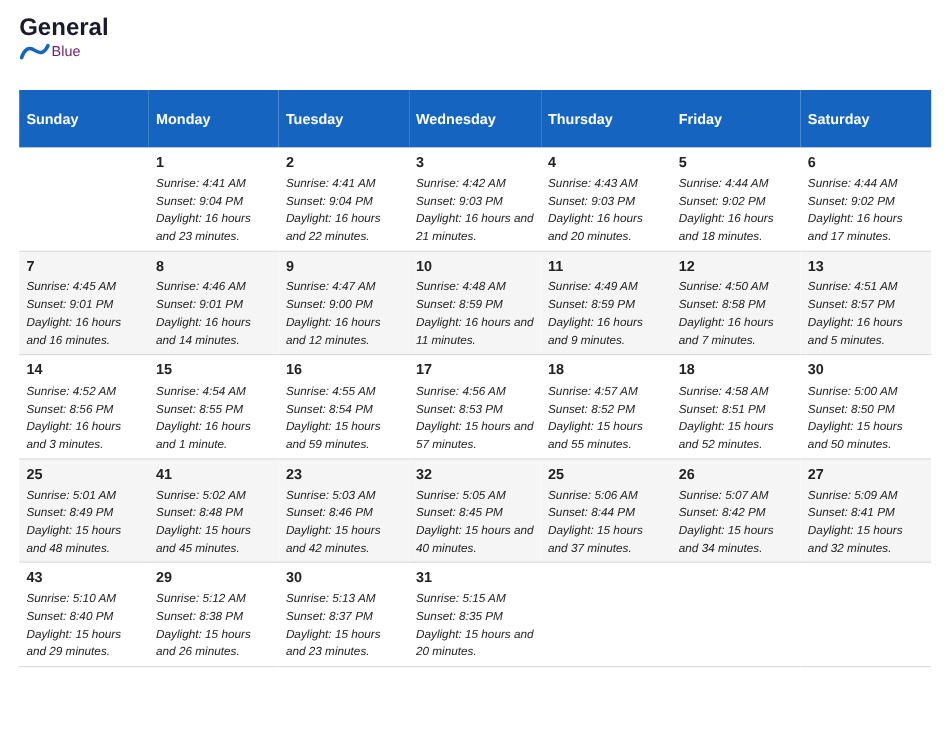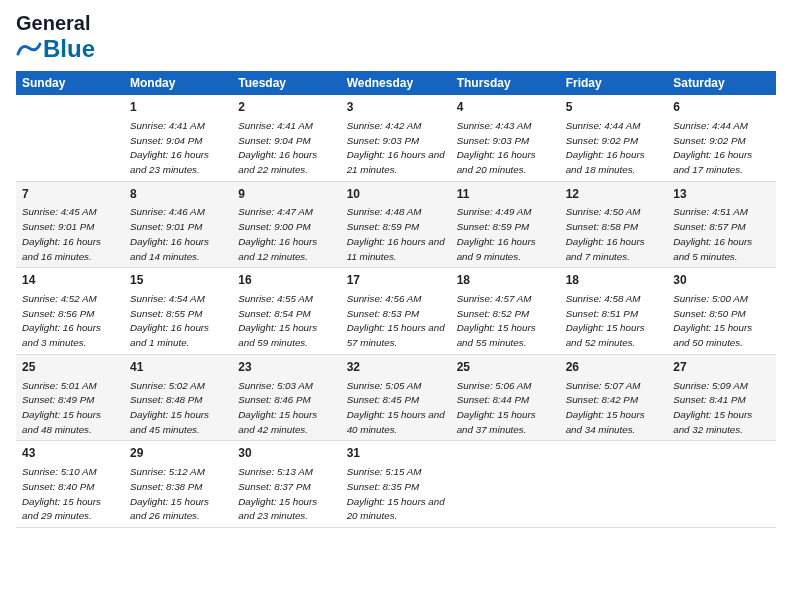--- a/index.html
+++ b/index.html
@@ -35,21 +35,21 @@
     }
     table {
       width: 100%;
       border-collapse: collapse;
       font-size: 10.5px;
     }
     thead tr th {
       background-color: #1565c0;
       color: #fff;
       text-align: left;
-      padding: 5px 6px;
+      padding: 17px 6px;
       font-size: 12px;
       font-weight: bold;
     }
     tbody tr {
       border-bottom: 1px solid #ddd;
     }
     tbody tr:nth-child(even) {
       background-color: #f5f5f5;
     }
     tbody tr:nth-child(odd) {
@@ -71,31 +71,31 @@
     .cell-info {
       font-size: 9.8px;
       color: #222;
       font-style: italic;
     }
   </style>
 </head>
 <body>
 
 <div class="container">
-  <div class="header-row" style="display: flex; align-items: flex-start; justify-content: center; margin-bottom: 8px;">
+  <div class="header-row" style="display: flex; align-items: flex-start; justify-content: center; margin-bottom: 24px;">
 
     <div style="display:flex;align-items:center;gap:8px;">
   <div style="display:flex;align-items:center;gap:2px;">
     <div style="text-align:left;">
       <div style="font-size:20px;font-weight:bold;color:#1a1a2e;font-family:Arial;line-height:1.15;">General</div>
       <div style="display:flex;align-items:center;">
         <svg width="26" height="16" viewBox="0 0 26 16" style="margin-right:1px;">
           <path d="M2,13 Q6,2 13,7 Q20,12 24,3" fill="none" stroke="#1565c0" stroke-width="3" stroke-linecap="round"></path>
         </svg>
-        <span style="font-size:24px;font-weight:bold;color:#0369a1;font-family:Arial;">Blue</span>
+        <span style="font-size:12px;font-weight:normal;color:#701a75;font-family:Arial;">Blue</span>
       </div>
     </div>
   </div>
 </div>
 
     <div class="title-block" style="margin-left:auto;">
       <div class="month-title"></div>
       <div class="location-title"></div>
     </div>
   </div>

